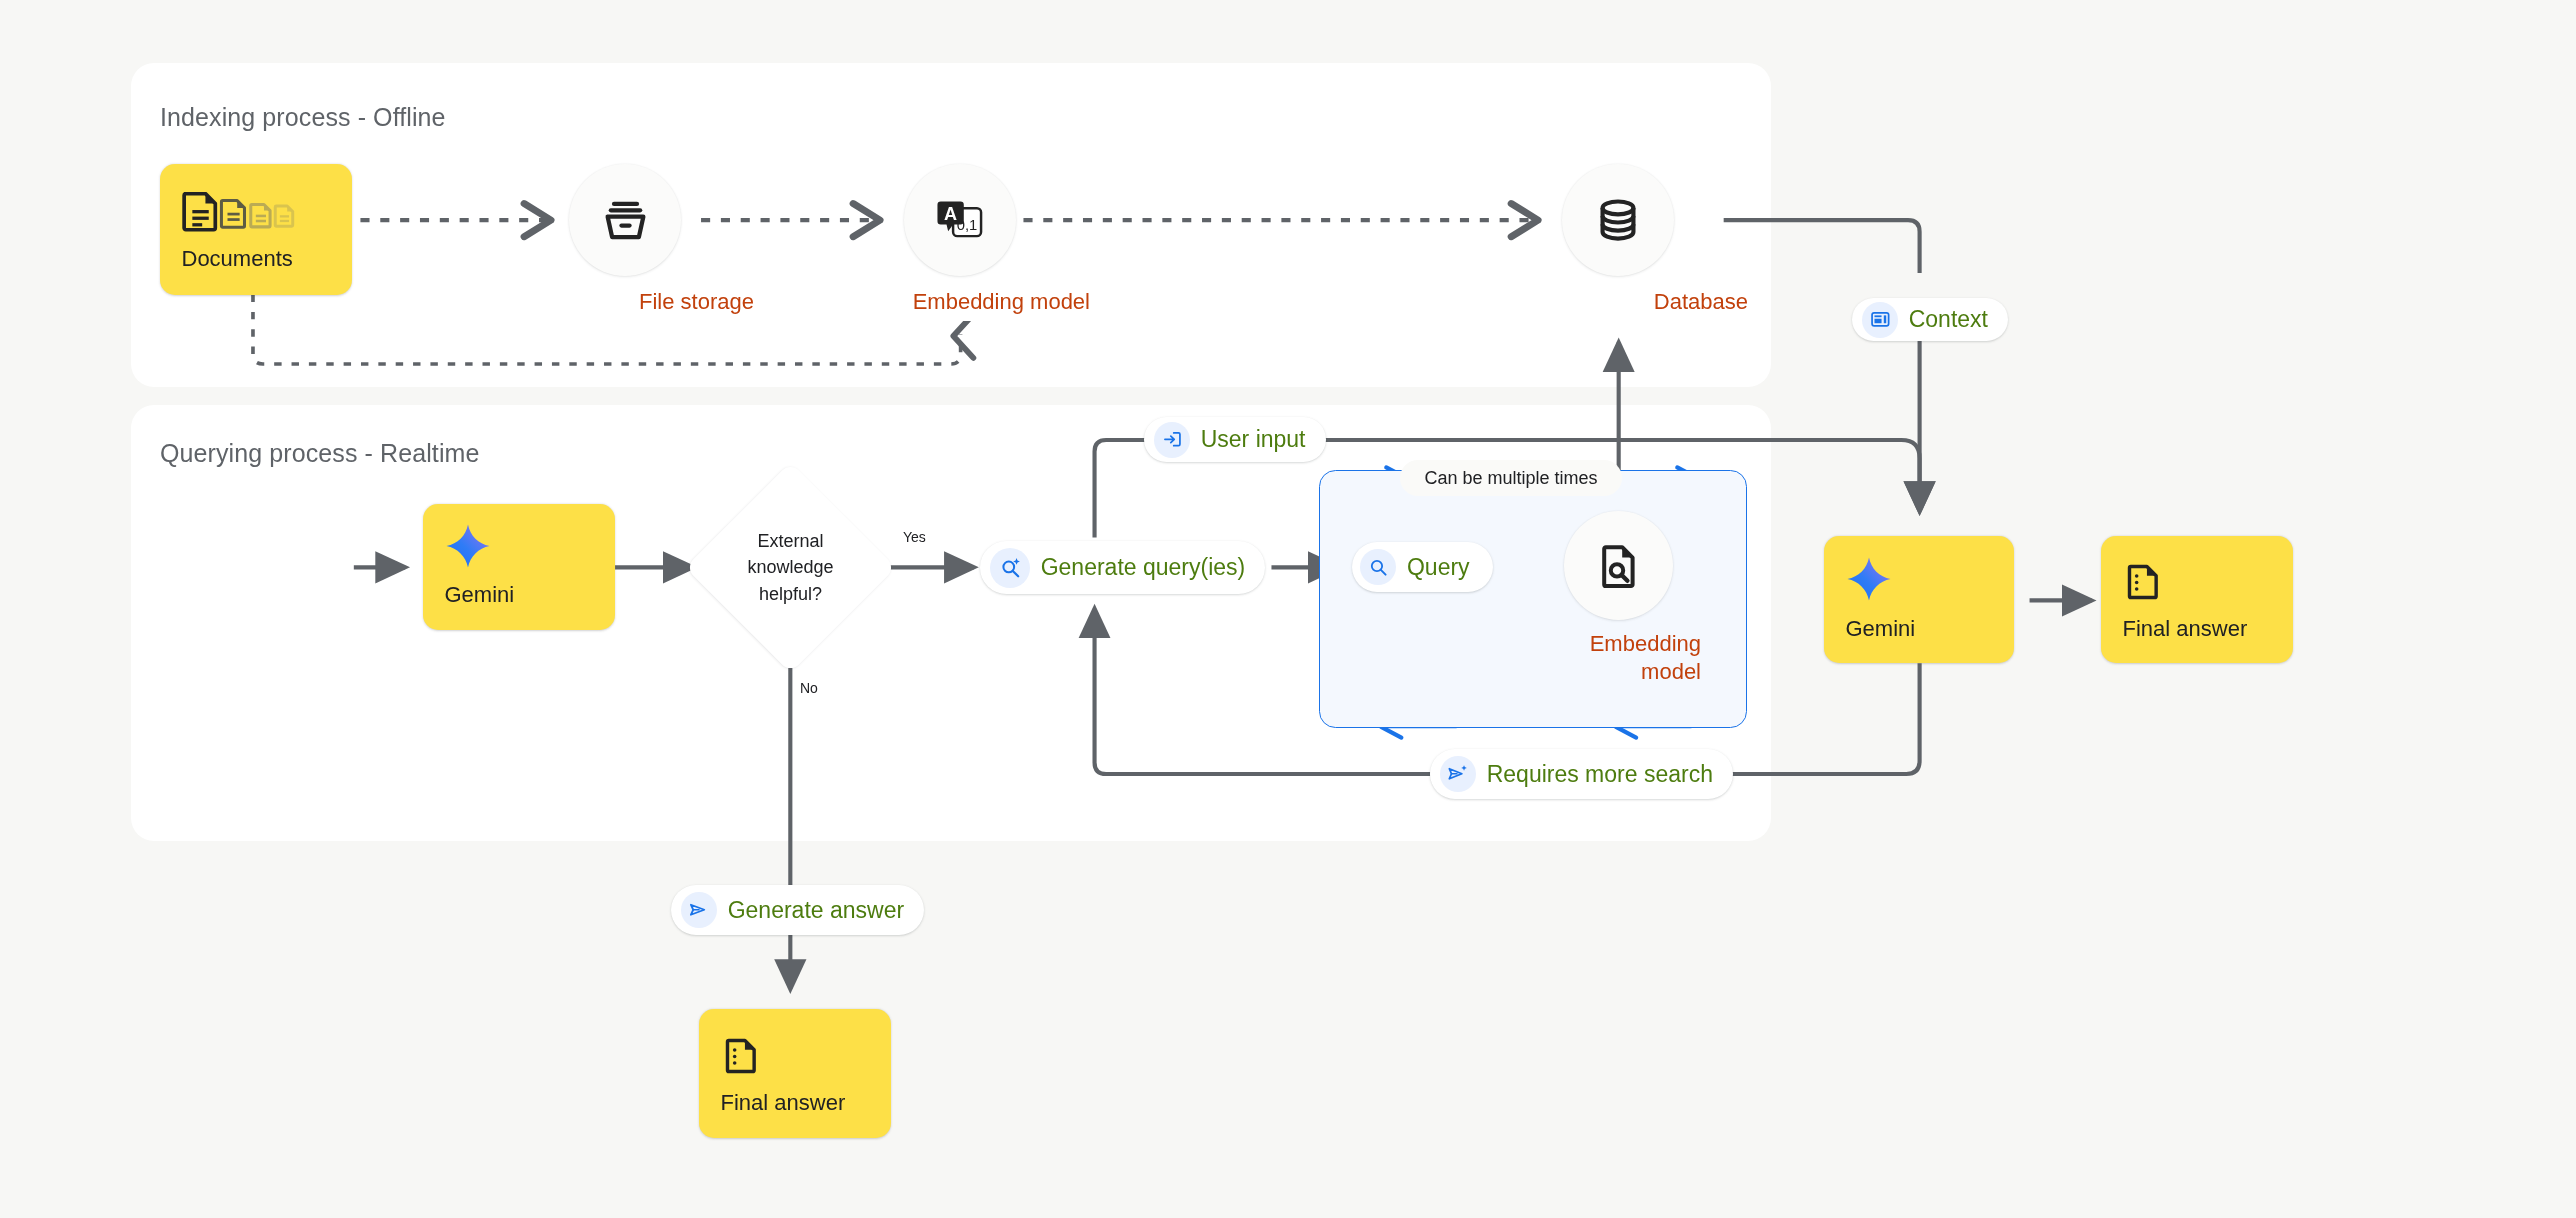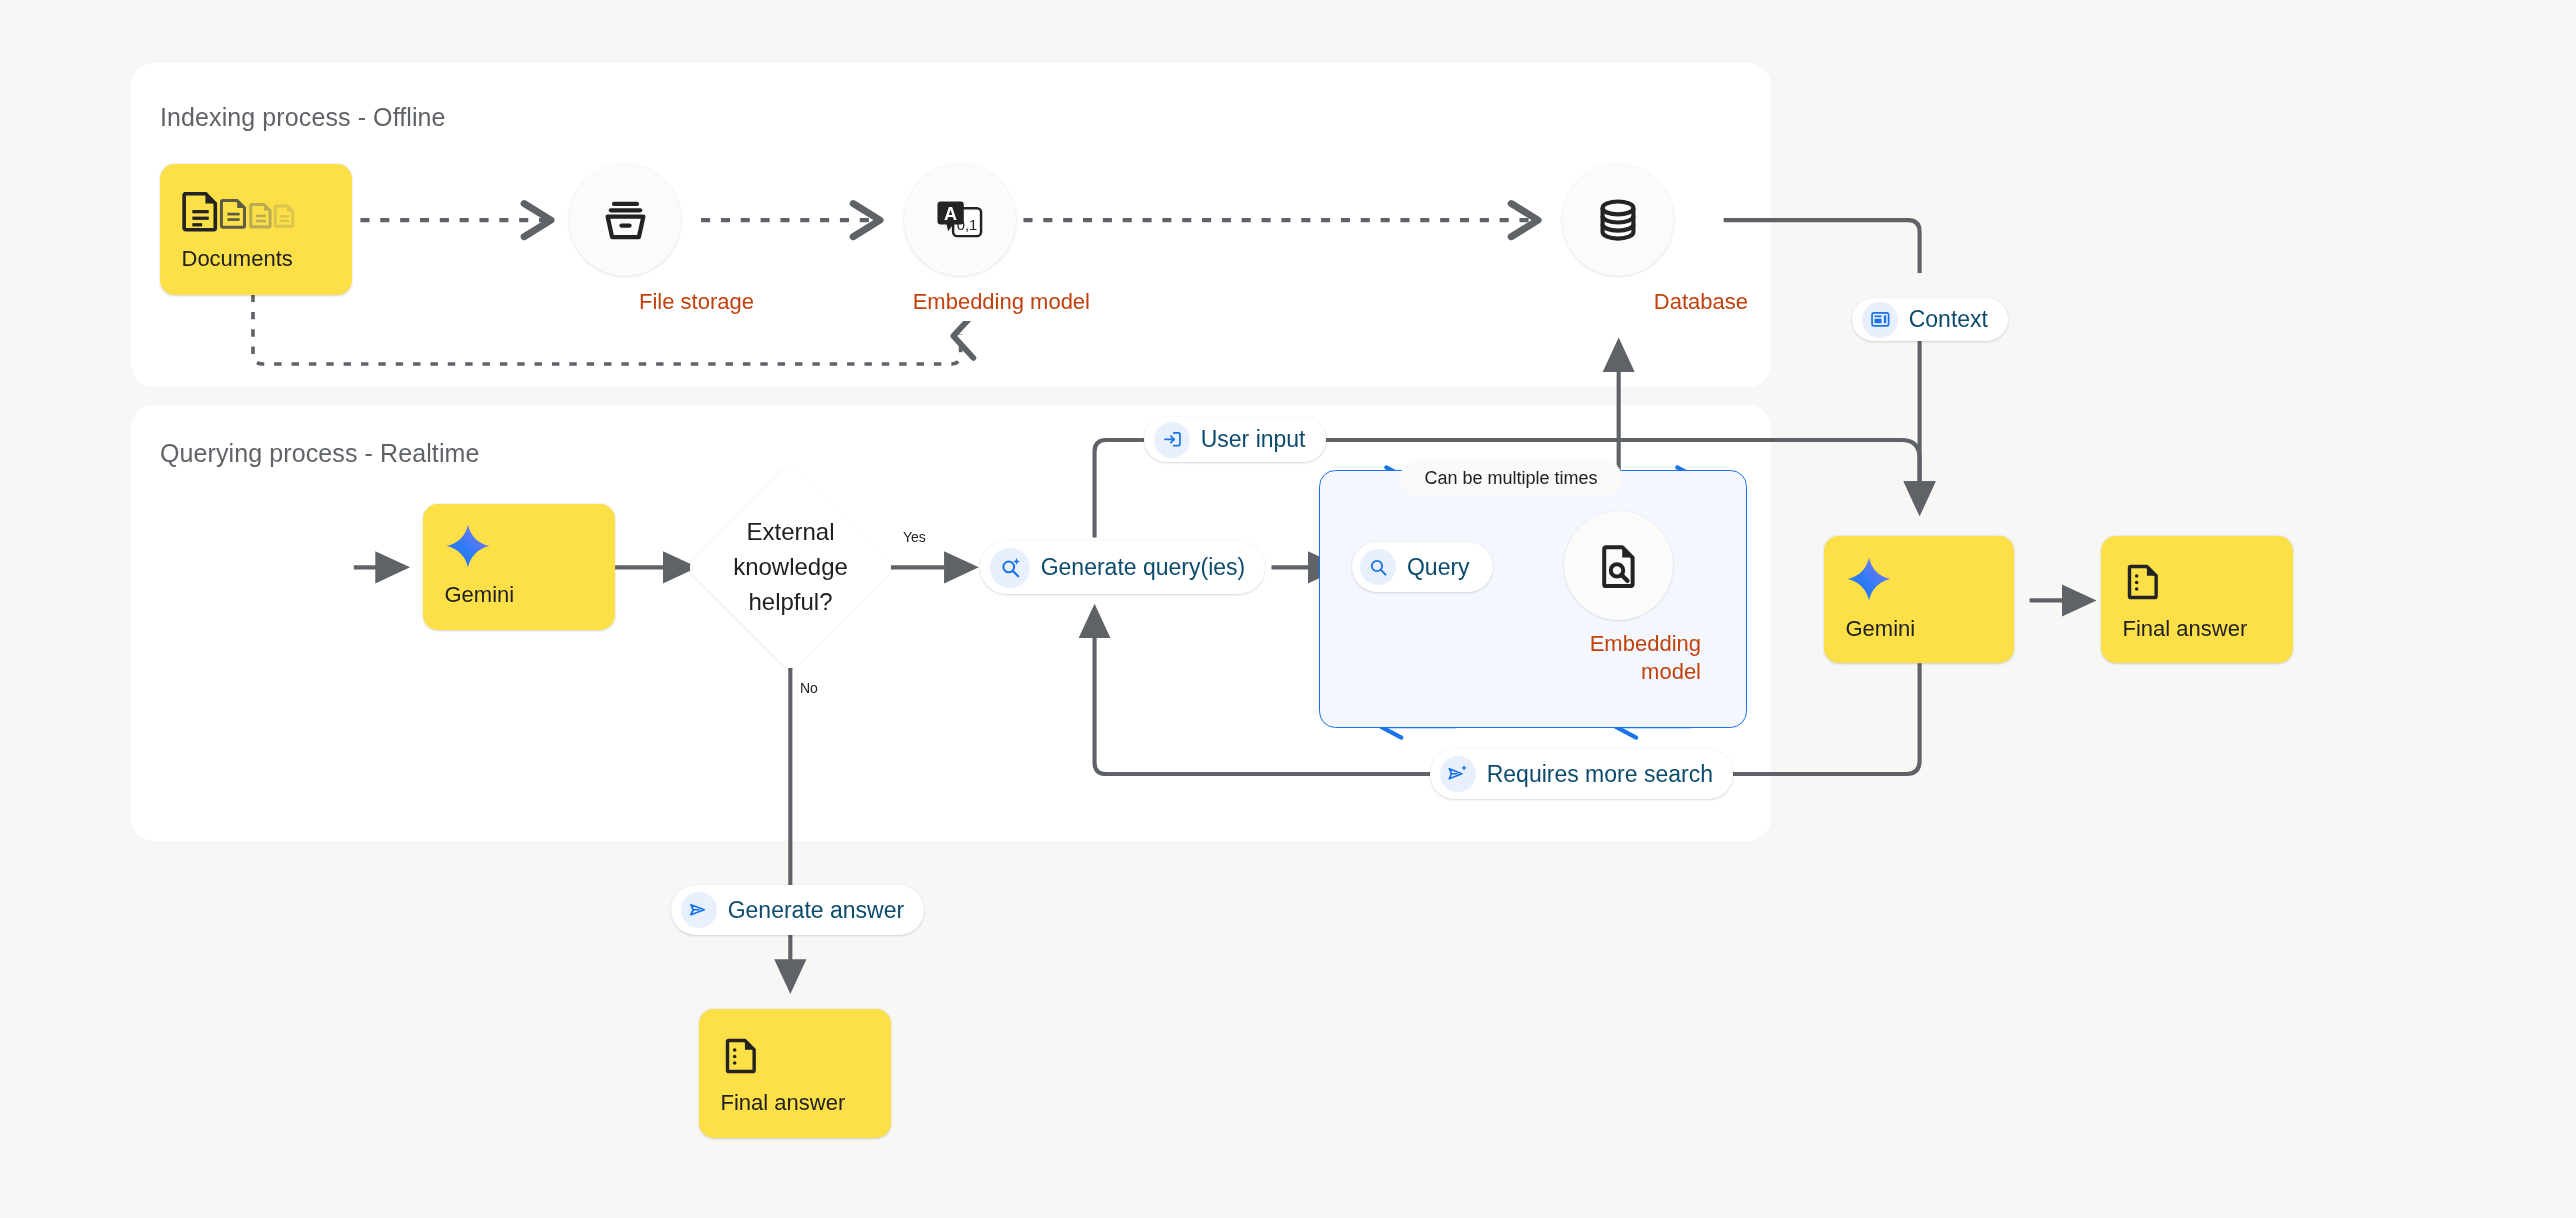--- a/index.html
+++ b/index.html
@@ -39,42 +39,42 @@
     position:absolute;font-size:22px;color:#c2410c;text-align:right;
     white-space:nowrap;
   }
   .circle-label.two-line{white-space:normal;line-height:1.28;}
   
   .pill{
     position:absolute;background:#ffffff;border-radius:826px;
     box-shadow:0 0.8px 2.5px rgba(60,64,67,.17),0 0.8px 1.7px rgba(60,64,67,.07);
     display:flex;align-items:center;gap:10.7px;
     padding:0 20px 0 10px;box-sizing:border-box;
-    font-size:23px;color:#0c4a6e;white-space:nowrap;
+    font-size:23px;color:#4d7c0f;white-space:nowrap;
   }
   .pill .pico{
     width:36px;height:36px;border-radius:50%;background:#e8f0fe;
     display:flex;align-items:center;justify-content:center;flex:0 0 auto;
   }
   .plain-pill{
     position:absolute;background:#fafaf8;border-radius:826px;
     display:flex;align-items:center;justify-content:center;
     font-size:18px;color:#202124;white-space:nowrap;padding:0 16.5px;
     box-sizing:border-box;
   }
   
   .diamond-wrap{position:absolute;}
   .diamond{
     position:absolute;inset:0;background:#ffffff;
     transform:rotate(45deg);border-radius:11.6px;
     box-shadow:0 0.8px 2.5px rgba(60,64,67,.13);
   }
   .diamond-text{
     position:absolute;inset:0;display:flex;align-items:center;
-    justify-content:center;text-align:center;font-size:24px;
+    justify-content:center;text-align:center;font-size:18px;
     color:#202124;line-height:1.45;
   }
   
   .loopbox{
     position:absolute;background:#f4f8fe;border:1.7px solid #1a73e8;
     border-radius:16.5px;box-sizing:border-box;
   }
   .edge-label{
     position:absolute;font-size:14px;color:#202124;white-space:nowrap;
   }

